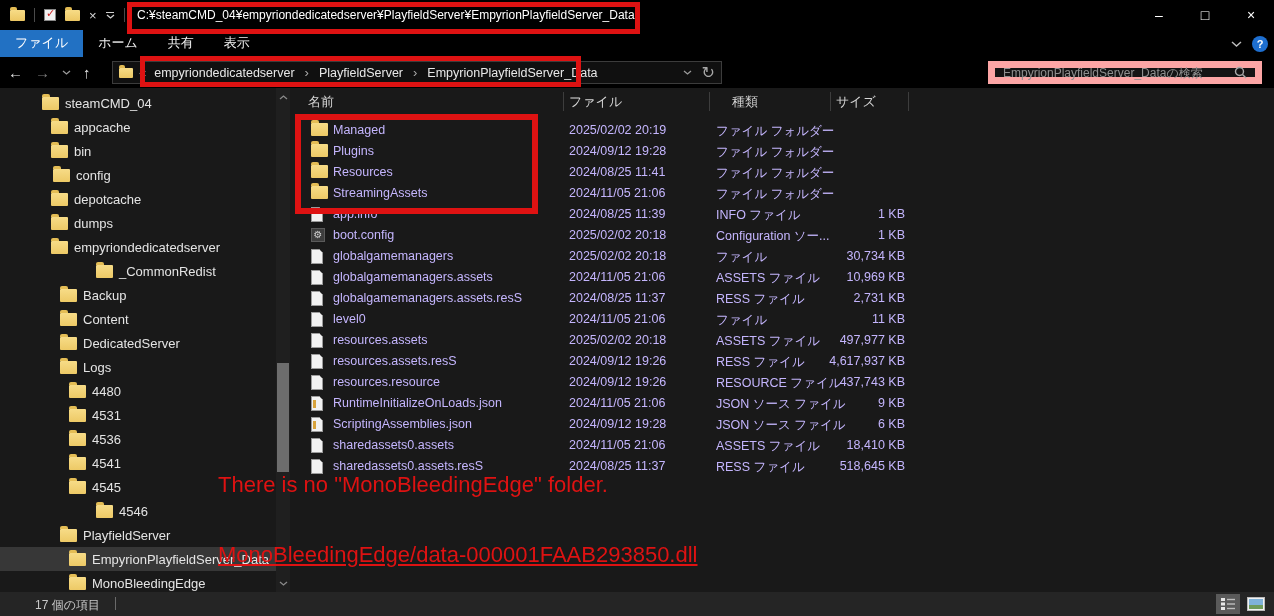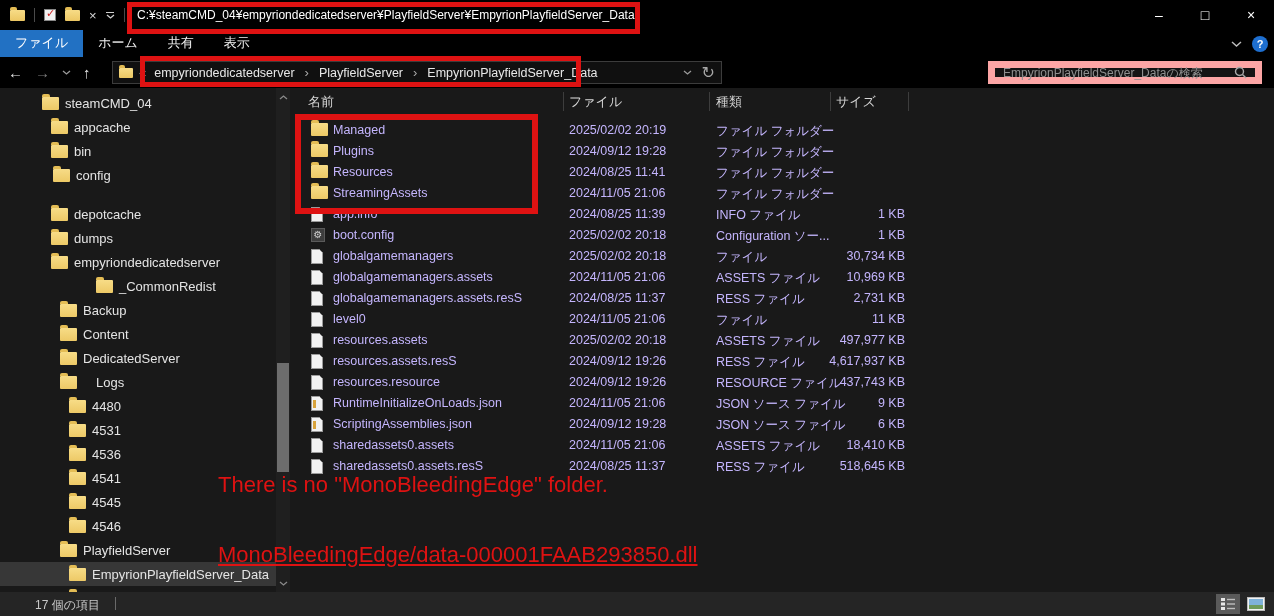--- a/index.html
+++ b/index.html
@@ -59,21 +59,21 @@
   .folder-ico::before { content:''; position:absolute; top:-3px; left:0; width:8px; height:3px; background:#e4bd55; border-radius:2px 2px 0 0; }
   .sscroll { position:absolute; left:276px; top:0; bottom:0; width:14px; background:#1f1f1f; }
   .sarrow { position:absolute; left:0; width:14px; height:14px; display:flex; align-items:center; justify-content:center; }
   .sarrow.up { top:2px; } .sarrow.down { bottom:2px; }
   .sthumb { position:absolute; left:1px; width:12px; top:275px; height:109px; background:#6d6d6d; }
 
   
   .filepane { position:absolute; left:290px; right:0; top:0; bottom:0; }
   .list-header { position:relative; height:27px; color:#d6d6d6; font-size:13px; }
   .hcol { position:absolute; top:5px; }
-  .h0{left:18px;} .h1{left:279px;} .h2{left:426px;} .h3{left:546px;}
+  .h0{left:18px;} .h1{left:279px;} .h2{left:442px;} .h3{left:546px;}
   .hsep { position:absolute; top:4px; width:1px; height:19px; background:#3d3d3d; }
   .hs0{left:273px;} .hs1{left:419px;} .hs2{left:540px;} .hs3{left:618px;}
   .rows { position:absolute; left:0; right:0; top:32px; }
   .frow { position:relative; height:21px; color:#c4b5fd; font-size:12.5px; }
   .frow .ico { position:absolute; left:21px; top:3px; }
   .cell { position:absolute; top:3px; white-space:nowrap; }
   .c-name{left:43px;} .c-date{left:279px;} .c-type{left:426px;}
   .c-size{left:440px; width:175px; text-align:right;}
   .ico-folder { width:17px; height:13px; background:linear-gradient(#f7dc87,#edc966); border-radius:1px; }
   .ico-folder::before { content:''; position:absolute; top:-3px; left:0; width:8px; height:3px; background:#e4bd55; border-radius:2px 2px 0 0; }
@@ -191,21 +191,21 @@
         <div class="tree-row" style="padding-left: 51px;">
           <span class="folder-ico"></span>
           <span>bin</span>
         </div>
 
         <div class="tree-row" style="padding-left: 53px;">
           <span class="folder-ico"></span>
           <span>config</span>
         </div>
 
-        <div class="tree-row" style="padding-left: 51px; margin-top: 15px;">
+        <div class="tree-row" style="padding-left: 51px;">
           <span class="folder-ico"></span>
           <span>depotcache</span>
         </div>
 
         <div class="tree-row" style="padding-left: 51px;">
           <span class="folder-ico"></span>
           <span>dumps</span>
         </div>
 
         <div class="tree-row" style="padding-left: 51px;">
@@ -226,21 +226,21 @@
         <div class="tree-row" style="padding-left: 60px;">
           <span class="folder-ico"></span>
           <span>Content</span>
         </div>
 
         <div class="tree-row" style="padding-left: 60px;">
           <span class="folder-ico"></span>
           <span>DedicatedServer</span>
         </div>
 
-        <div class="tree-row" style="padding-left: 60px; gap: 13px;">
+        <div class="tree-row" style="padding-left: 60px;">
           <span class="folder-ico"></span>
           <span>Logs</span>
         </div>
 
         <div class="tree-row" style="padding-left: 69px;">
           <span class="folder-ico"></span>
           <span>4480</span>
         </div>
 
         <div class="tree-row" style="padding-left: 69px;">
@@ -256,21 +256,21 @@
         <div class="tree-row" style="padding-left: 69px;">
           <span class="folder-ico"></span>
           <span>4541</span>
         </div>
 
         <div class="tree-row" style="padding-left: 69px;">
           <span class="folder-ico"></span>
           <span>4545</span>
         </div>
 
-        <div class="tree-row" style="padding-left: 69px;">
+        <div class="tree-row" style="padding-left: 96px;">
           <span class="folder-ico"></span>
           <span>4546</span>
         </div>
 
         <div class="tree-row" style="padding-left: 60px;">
           <span class="folder-ico"></span>
           <span>PlayfieldServer</span>
         </div>
 
         <div class="tree-row selected" style="padding-left: 69px;">

